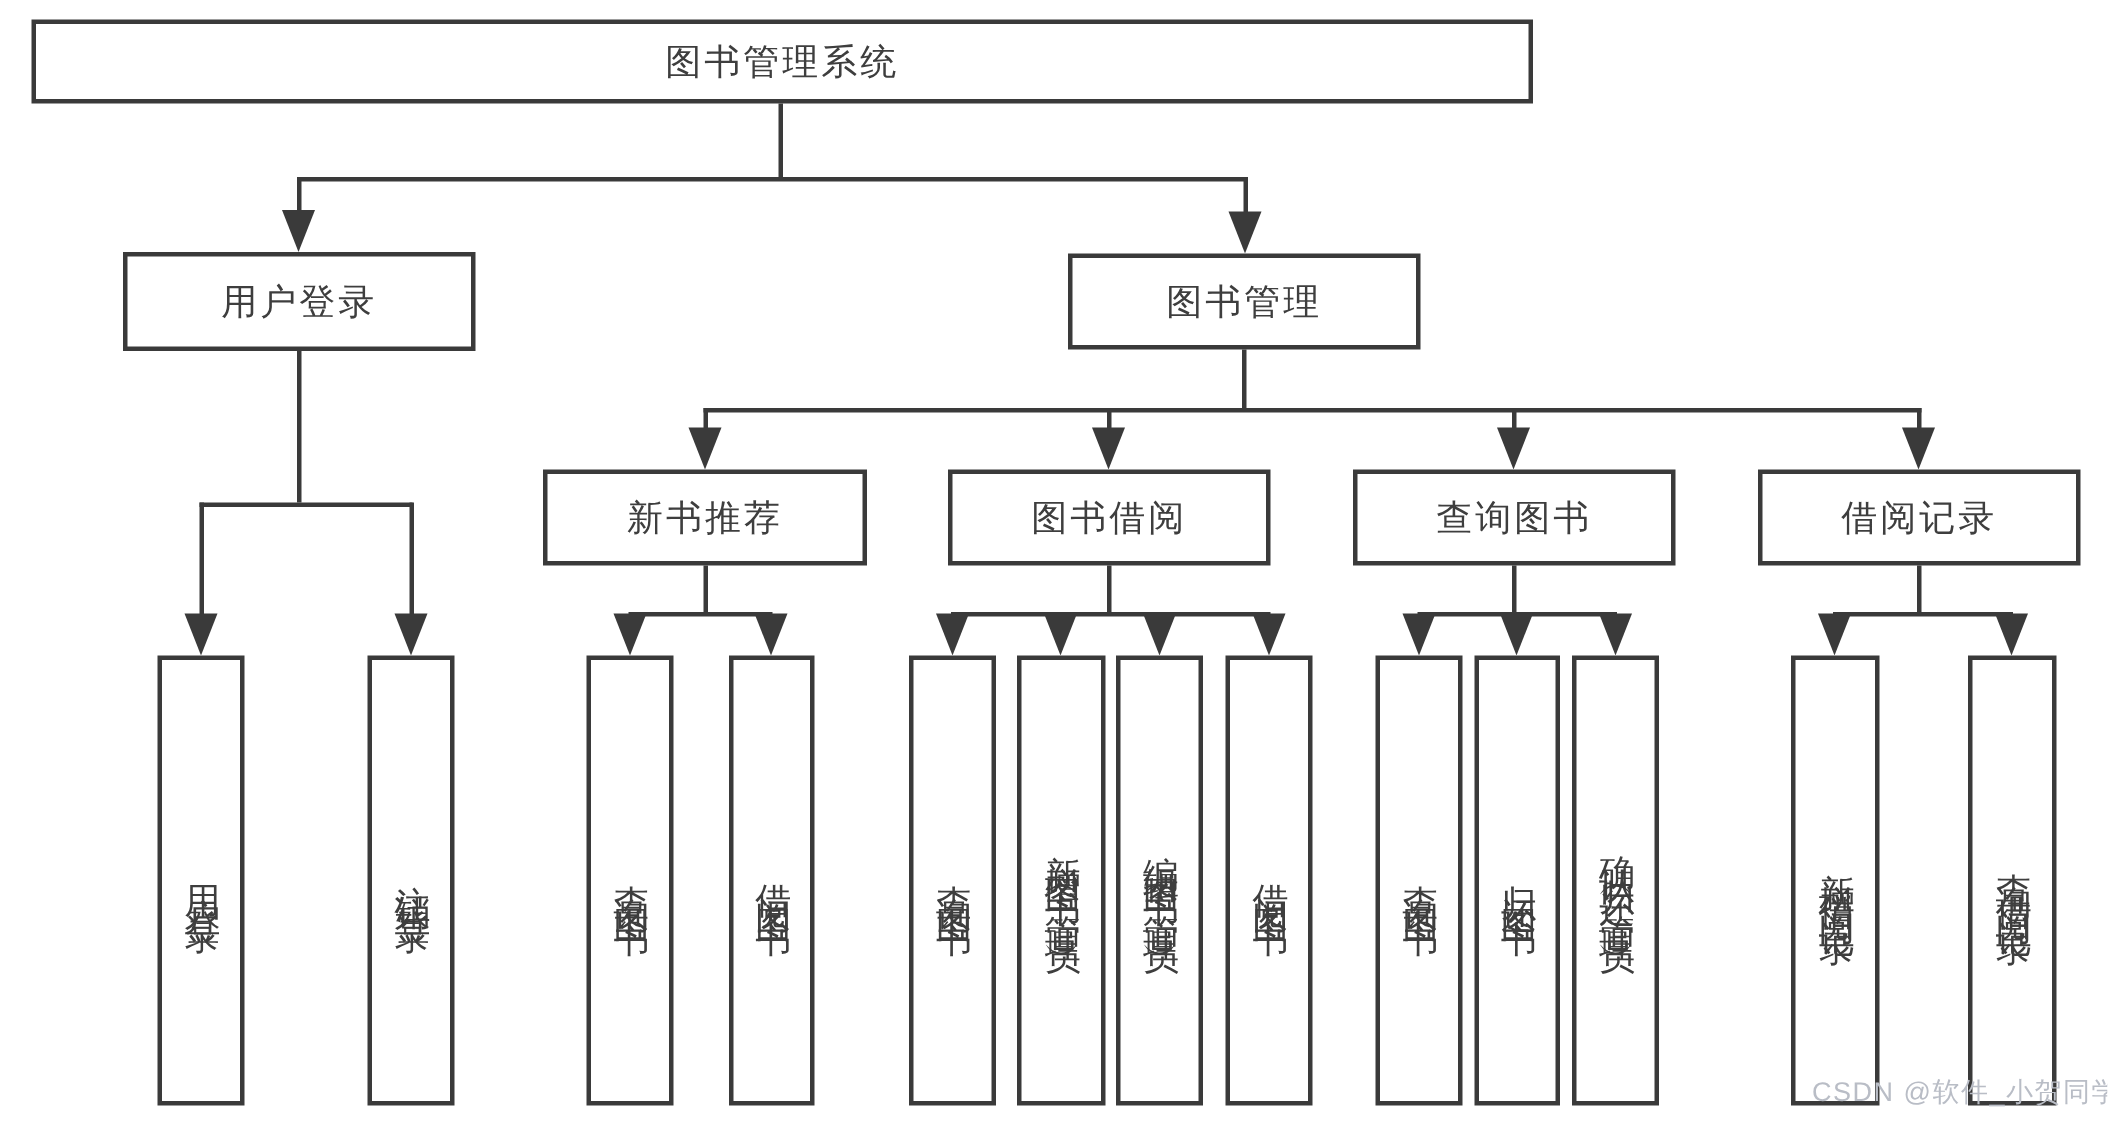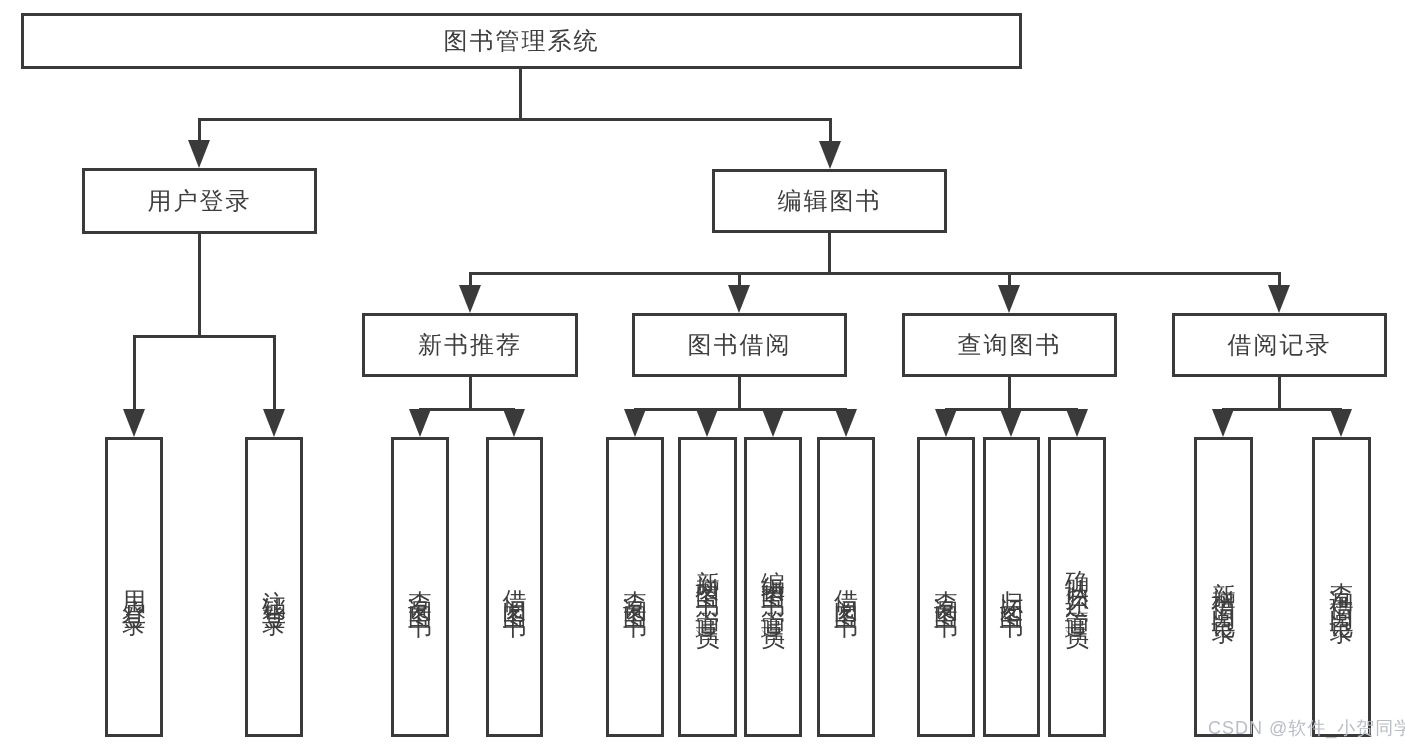--- a/index.html
+++ b/index.html
@@ -59,21 +59,21 @@
   <div class="hl" style="left:198px;top:118px;width:633px"></div>
   <div class="vl" style="left:198px;top:118px;height:28px"></div>
   <div class="arr" style="left:188px;top:140px"></div>
   <div class="vl" style="left:829px;top:118px;height:28px"></div>
   <div class="arr" style="left:819px;top:141px"></div>
 
   <div class="hbox" style="left:82px;top:168px;width:235px;height:66px">
     <span>用户登录</span>
   </div>
   <div class="hbox" style="left:712px;top:169px;width:235px;height:64px">
-    <span>编辑图书</span>
+    <span>图书管理</span>
   </div>
 
   <div class="vl" style="left:198px;top:234px;height:101px"></div>
   <div class="hl" style="left:133px;top:335px;width:142px"></div>
   <div class="vl" style="left:133px;top:335px;height:78px"></div>
   <div class="arr" style="left:123px;top:409px"></div>
   <div class="vl" style="left:273px;top:335px;height:78px"></div>
   <div class="arr" style="left:263px;top:409px"></div>
 
   <div class="vl" style="left:828px;top:233px;height:39px"></div>

